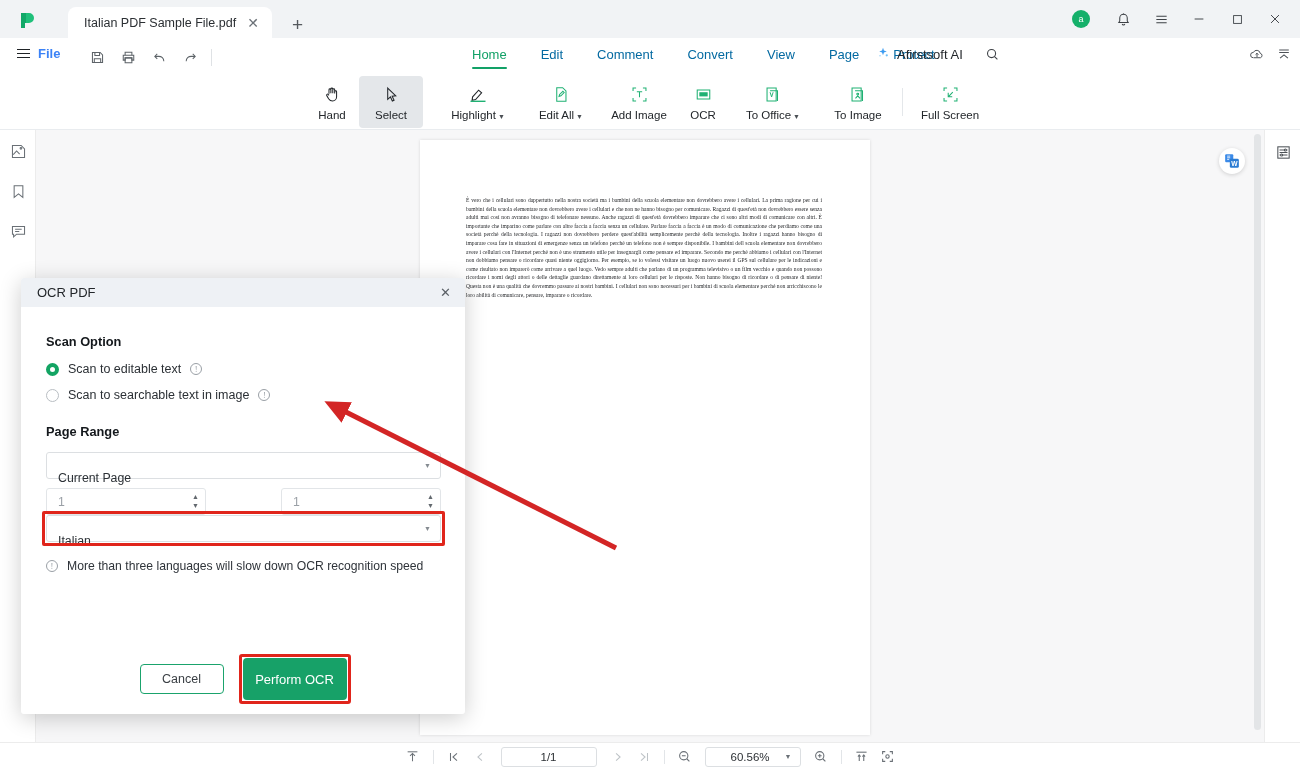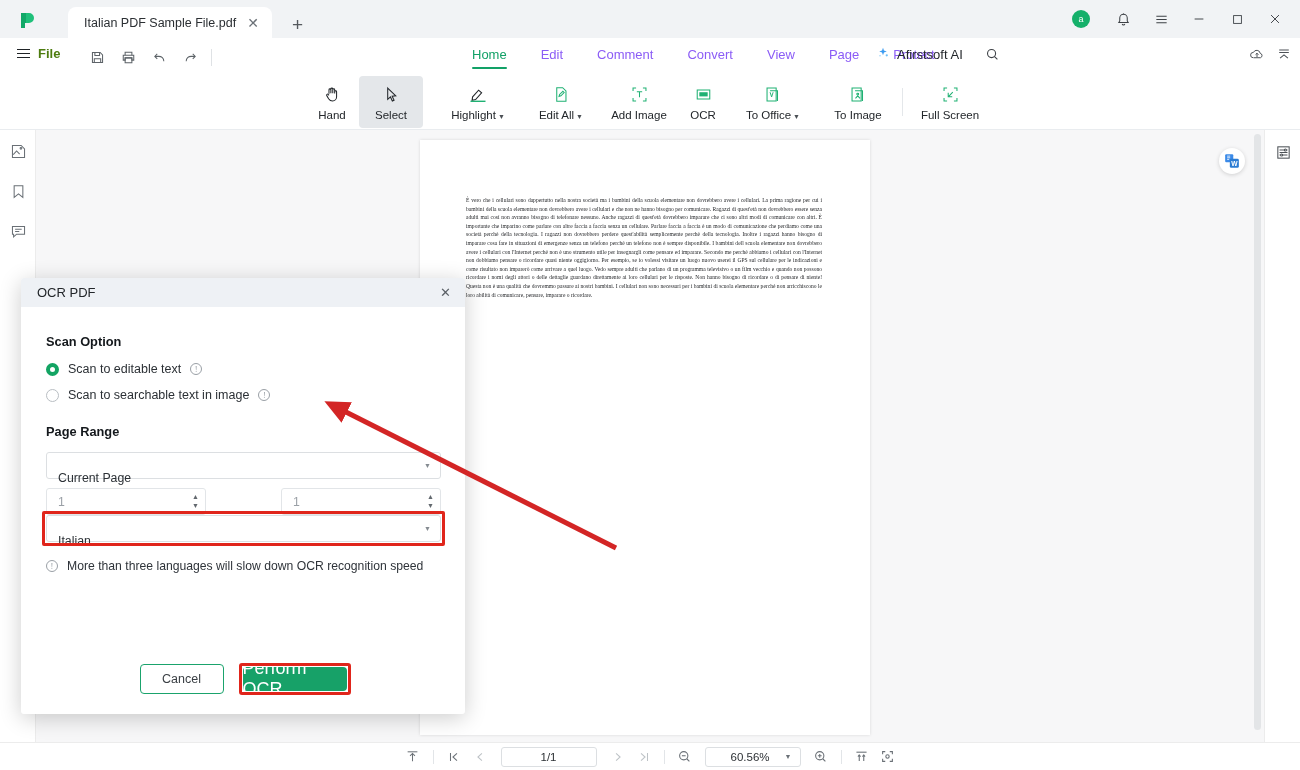--- a/index.html
+++ b/index.html
@@ -45,36 +45,36 @@
     margin-right: 14px; margin-left: 8px;
   }
 
   
   .menubar {
     position: absolute; left: 0; top: 38px; width: 1300px; height: 36px;
     background: #ffffff;
   }
   .file-menu {
     position: absolute; left: 17px; top: 8px; display: flex; align-items: center; gap: 8px;
-    font-size: 13px; color: #4d7c0f; font-weight: bold; cursor: pointer;
+    font-size: 13px; color: #3b82f6; font-weight: bold; cursor: pointer;
   }
   .hamburger { display: inline-block; width: 13px; }
   .hamburger i { display: block; height: 1.5px; background: #1f2326; margin: 2.5px 0; }
   .qat { position: absolute; left: 82px; top: 44px; display: flex; align-items: center; gap: 0; }
   .qat-btn {
     width: 31px; height: 26px; display: flex; align-items: center; justify-content: center;
     cursor: pointer; color: #5d6368;
   }
   .vsep { width: 1px; height: 17px; background: #dfe2e5; margin: 0 5px; }
 
   .ribbon-tabs {
     position: absolute; left: 455px; top: 44px; display: flex; gap: 0; align-items: center;
   }
   .rtab {
-    font-size: 13px; color: #8b5cf6; padding: 3px 17px 7px; cursor: pointer; position: relative;
+    font-size: 13px; color: #0369a1; padding: 3px 17px 7px; cursor: pointer; position: relative;
   }
   .rtab.active { color: #12a167; }
   .rtab.active::after {
     content: ""; position: absolute; left: 17px; right: 17px; bottom: 0;
     height: 2px; background: #12a167; border-radius: 1px;
   }
   .ai-entry {
     position: absolute; left: 876px; top: 46px; display: flex; align-items: center; gap: 7px;
     font-size: 13px; color: #23272b; cursor: pointer;
   }
@@ -226,22 +226,22 @@
     position: absolute; left: 0; bottom: 0; width: 444px; height: 70px;
     display: flex; align-items: center; justify-content: center; gap: 19px;
   }
   .btn-cancel {
     width: 84px; height: 30px; border: 1px solid #1aa36c; border-radius: 4px;
     background: #fff; color: #3b4045; font-size: 12.5px; cursor: pointer;
     display: flex; align-items: center; justify-content: center;
   }
   .btn-ocr-wrap { position: relative; }
   .btn-ocr {
-    width: 104px; height: 24px; border-radius: 4px; background: #17a168; border: none;
-    color: #ffffff; font-size: 18px; cursor: pointer;
+    width: 104px; height: 42px; border-radius: 4px; background: #17a168; border: none;
+    color: #ffffff; font-size: 13px; cursor: pointer;
     display: flex; align-items: center; justify-content: center;
   }
   .btn-hl {
     position: absolute; left: -4px; top: -4px; right: -4px; bottom: -4px;
     border: 3px solid #e0251b; border-radius: 3px; pointer-events: none;
   }
   .arrow-svg { position: absolute; left: 0; top: 0; pointer-events: none; z-index: 40; }
 </style>
 </head>
 <body>

